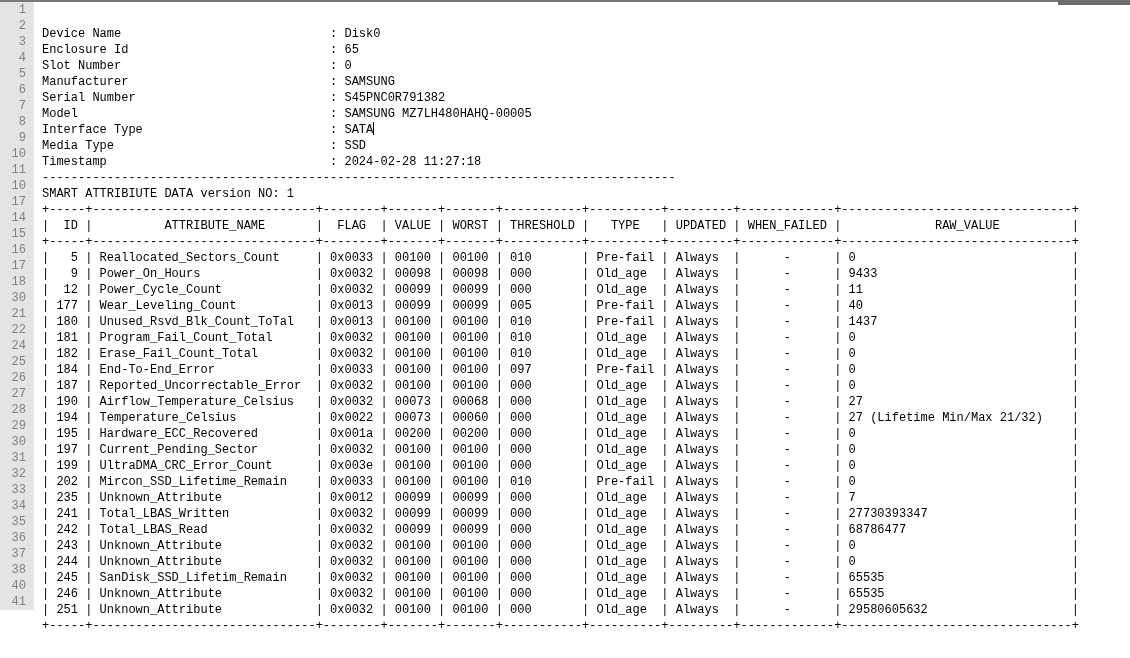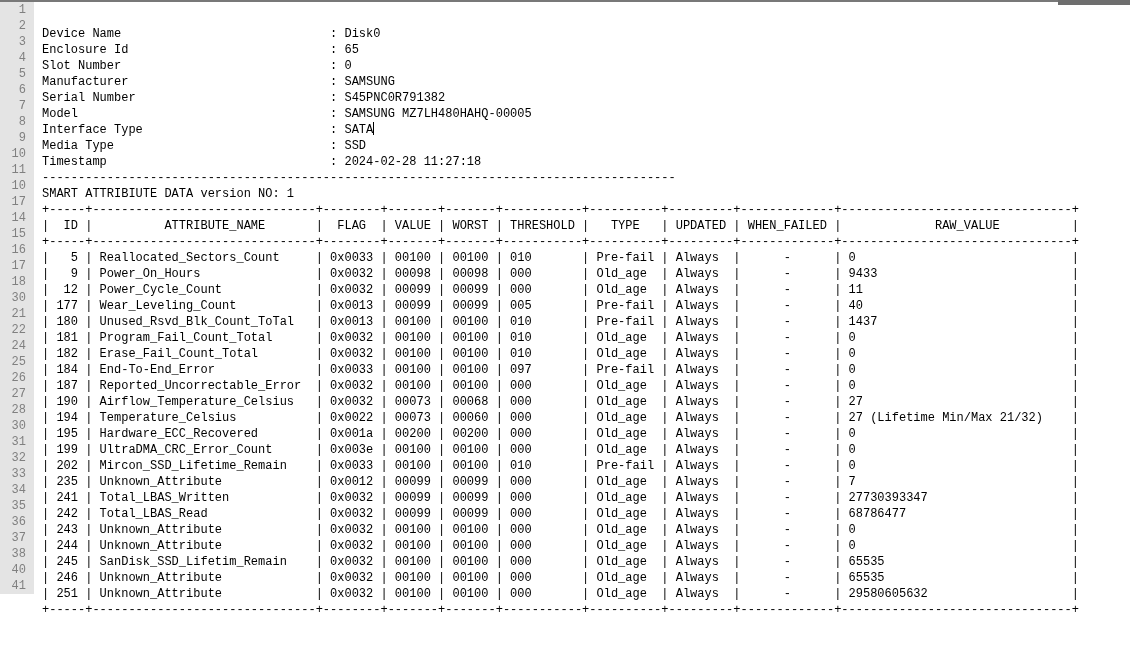--- a/index.html
+++ b/index.html
@@ -54,20 +54,21 @@
       <div class="row"><div class="num">17</div><div class="line">|  12 | Power_Cycle_Count             | 0x0032 | 00099 | 00099 | 000       | Old_age  | Always  |      -      | 11                             |</div></div>
       <div class="row"><div class="num">18</div><div class="line">| 177 | Wear_Leveling_Count           | 0x0013 | 00099 | 00099 | 005       | Pre-fail | Always  |      -      | 40                             |</div></div>
       <div class="row"><div class="num">30</div><div class="line">| 180 | Unused_Rsvd_Blk_Count_ToTal   | 0x0013 | 00100 | 00100 | 010       | Pre-fail | Always  |      -      | 1437                           |</div></div>
       <div class="row"><div class="num">21</div><div class="line">| 181 | Program_Fail_Count_Total      | 0x0032 | 00100 | 00100 | 010       | Old_age  | Always  |      -      | 0                              |</div></div>
       <div class="row"><div class="num">22</div><div class="line">| 182 | Erase_Fail_Count_Total        | 0x0032 | 00100 | 00100 | 010       | Old_age  | Always  |      -      | 0                              |</div></div>
       <div class="row"><div class="num">24</div><div class="line">| 184 | End-To-End_Error              | 0x0033 | 00100 | 00100 | 097       | Pre-fail | Always  |      -      | 0                              |</div></div>
       <div class="row"><div class="num">25</div><div class="line">| 187 | Reported_Uncorrectable_Error  | 0x0032 | 00100 | 00100 | 000       | Old_age  | Always  |      -      | 0                              |</div></div>
       <div class="row"><div class="num">26</div><div class="line">| 190 | Airflow_Temperature_Celsius   | 0x0032 | 00073 | 00068 | 000       | Old_age  | Always  |      -      | 27                             |</div></div>
       <div class="row"><div class="num">27</div><div class="line">| 194 | Temperature_Celsius           | 0x0022 | 00073 | 00060 | 000       | Old_age  | Always  |      -      | 27 (Lifetime Min/Max 21/32)    |</div></div>
       <div class="row"><div class="num">28</div><div class="line">| 195 | Hardware_ECC_Recovered        | 0x001a | 00200 | 00200 | 000       | Old_age  | Always  |      -      | 0                              |</div></div>
+      <div class="row"><div class="num">29</div><div class="line">| 197 | Current_Pending_Sector        | 0x0032 | 00100 | 00100 | 000       | Old_age  | Always  |      -      | 0                              |</div></div>
       <div class="row"><div class="num">30</div><div class="line">| 199 | UltraDMA_CRC_Error_Count      | 0x003e | 00100 | 00100 | 000       | Old_age  | Always  |      -      | 0                              |</div></div>
       <div class="row"><div class="num">31</div><div class="line">| 202 | Mircon_SSD_Lifetime_Remain    | 0x0033 | 00100 | 00100 | 010       | Pre-fail | Always  |      -      | 0                              |</div></div>
       <div class="row"><div class="num">32</div><div class="line">| 235 | Unknown_Attribute             | 0x0012 | 00099 | 00099 | 000       | Old_age  | Always  |      -      | 7                              |</div></div>
       <div class="row"><div class="num">33</div><div class="line">| 241 | Total_LBAS_Written            | 0x0032 | 00099 | 00099 | 000       | Old_age  | Always  |      -      | 27730393347                    |</div></div>
       <div class="row"><div class="num">34</div><div class="line">| 242 | Total_LBAS_Read               | 0x0032 | 00099 | 00099 | 000       | Old_age  | Always  |      -      | 68786477                       |</div></div>
       <div class="row"><div class="num">35</div><div class="line">| 243 | Unknown_Attribute             | 0x0032 | 00100 | 00100 | 000       | Old_age  | Always  |      -      | 0                              |</div></div>
       <div class="row"><div class="num">36</div><div class="line">| 244 | Unknown_Attribute             | 0x0032 | 00100 | 00100 | 000       | Old_age  | Always  |      -      | 0                              |</div></div>
       <div class="row"><div class="num">37</div><div class="line">| 245 | SanDisk_SSD_Lifetim_Remain    | 0x0032 | 00100 | 00100 | 000       | Old_age  | Always  |      -      | 65535                          |</div></div>
       <div class="row"><div class="num">38</div><div class="line">| 246 | Unknown_Attribute             | 0x0032 | 00100 | 00100 | 000       | Old_age  | Always  |      -      | 65535                          |</div></div>
       <div class="row"><div class="num">40</div><div class="line">| 251 | Unknown_Attribute             | 0x0032 | 00100 | 00100 | 000       | Old_age  | Always  |      -      | 29580605632                    |</div></div>

